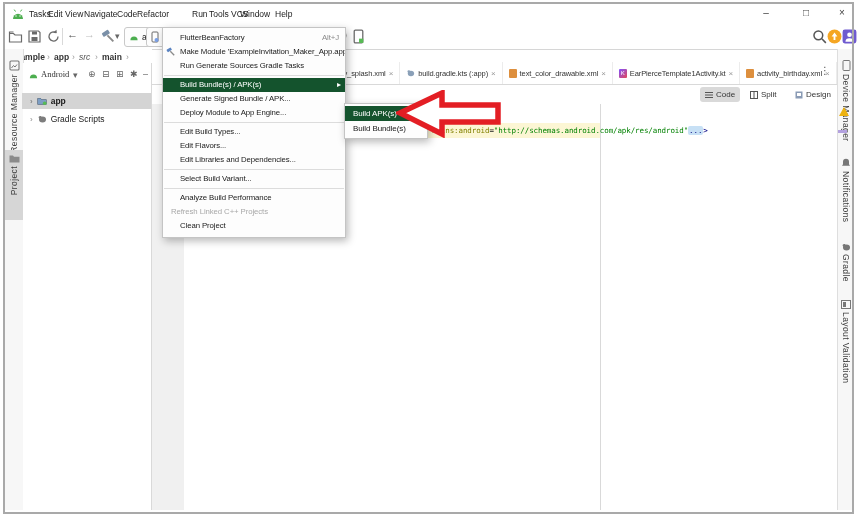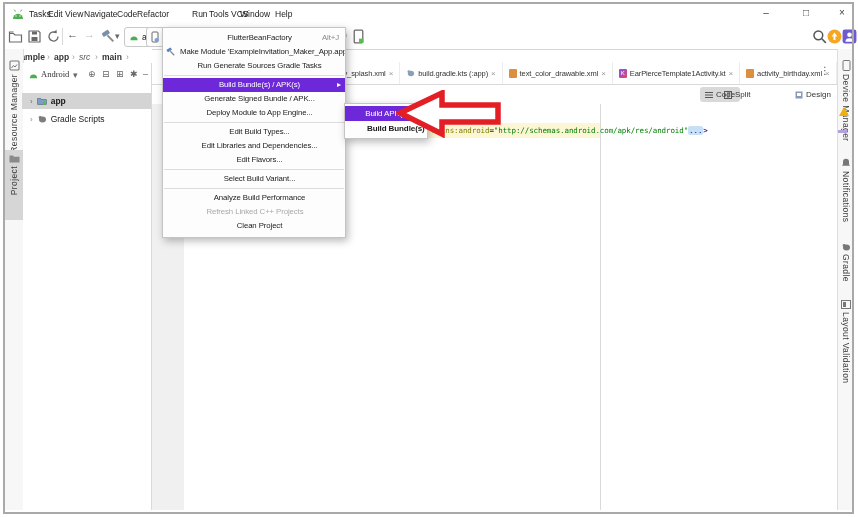--- a/index.html
+++ b/index.html
@@ -39,23 +39,23 @@
   .viewmode{top:87px;height:15px;line-height:15px;font-size:8px;color:#333;display:flex;align-items:center;gap:3px;padding:0 5px;border-radius:3px;}
   .viewmode.on{background:#d9d9d9;}
   
   .code{font-family:"DejaVu Sans Mono","Liberation Mono",monospace;font-size:7.5px;letter-spacing:-.1px;white-space:nowrap;}
   .tok-attr{color:#808000;}
   .tok-str{color:#008000;}
   .tok-tag{color:#000080;}
   .tok-fold{background:#c7e0f5;color:#000080;border-radius:2px;padding:0 1px;}
   
   .menu{background:#fdfdfd;border:1px solid #c4c4c4;box-shadow:2px 3px 8px rgba(0,0,0,.28);z-index:40;padding:3px 0 4px 0;}
-  .mi{height:14px;line-height:14px;font-size:7.8px;letter-spacing:-.1px;padding-left:17px;padding-right:6px;position:relative;white-space:nowrap;overflow:hidden;color:#1a1a1a;text-align:center;}
+  .mi{height:14px;line-height:14px;font-size:7.8px;letter-spacing:-.1px;padding-left:17px;padding-right:6px;position:relative;white-space:nowrap;overflow:hidden;color:#1a1a1a;}
   .mi .sc{position:absolute;right:6px;color:#8a8a8a;}
-  .mi.sel{background:#6d28d9;color:#fff;}
+  .mi.sel{background:#14532d;color:#fff;}
   .mi.sel .sc,.mi.sel .subar{color:#fff;}
   .mi.dis{color:#a8a8a8;padding-left:8px;}
   .mi .mic{position:absolute;left:3px;top:2px;}
   .msep{height:0;border-top:1px solid #dcdcdc;margin:2px 1px;}
   .subar{position:absolute;right:4px;font-size:8px;color:#555;}
   .line{background:#d9d9d9;}
 </style>
 </head>
 <body>
 
@@ -227,21 +227,21 @@
 <div class="abs line" style="left:152px;top:84px;width:685px;height:1px;"></div>
 
 <div class="abs viewmode on" style="left:700px;">
   <svg width="8" height="8" viewBox="0 0 8 8">
       <line x1="0" y1="1.5" x2="8" y2="1.5" stroke="#555"></line>
       <line x1="0" y1="4" x2="8" y2="4" stroke="#555"></line>
       <line x1="0" y1="6.5" x2="8" y2="6.5" stroke="#555"></line>
     </svg>
   <span>Code</span>
 </div>
-<div class="abs viewmode" style="left:719px;align-items:center;">
+<div class="abs viewmode" style="left:745px;align-items:center;">
   <svg width="8" height="8" viewBox="0 0 8 8">
       <rect x="0.5" y="0.5" width="7" height="7" fill="none" stroke="#555"></rect>
       <line x1="4" y1="0" x2="4" y2="8" stroke="#555"></line>
     </svg>
   <span>Split</span>
 </div>
 <div class="abs viewmode" style="left:790px;">
   <svg width="8" height="8" viewBox="0 0 8 8">
       <rect x="0.5" y="0.5" width="7" height="7" fill="#8a9bb5"></rect>
       <rect x="2" y="2" width="4" height="3" fill="#fff"></rect>
@@ -292,32 +292,32 @@
         <rect x="1" y="2" width="7" height="4" rx="1" transform="rotate(-32 4.5 4)" fill="#5b84c2"></rect>
         <line x1="6" y1="6" x2="11.5" y2="11.5" stroke="#8a8a8a" stroke-width="1.8"></line>
       </svg><span>Make Module 'ExampleInvitation_Maker_App.app.main'</span></div>
   <div class="mi"><span>Run Generate Sources Gradle Tasks</span></div>
   <div class="msep"></div>
   <div class="mi sel"><span>Build Bundle(s) / APK(s)</span><span class="subar">▸</span></div>
   <div class="mi"><span>Generate Signed Bundle / APK...</span></div>
   <div class="mi"><span>Deploy Module to App Engine...</span></div>
   <div class="msep"></div>
   <div class="mi"><span>Edit Build Types...</span></div>
+  <div class="mi"><span>Edit Flavors...</span></div>
   <div class="mi"><span>Edit Libraries and Dependencies...</span></div>
-  <div class="mi"><span>Edit Flavors...</span></div>
   <div class="msep"></div>
   <div class="mi"><span>Select Build Variant...</span></div>
   <div class="msep"></div>
   <div class="mi"><span>Analyze Build Performance</span></div>
   <div class="mi dis"><span>Refresh Linked C++ Projects</span></div>
   <div class="mi"><span>Clean Project</span></div>
 </div>
 
 <div class="abs menu" style="left:344px;top:103px;width:82px;z-index:50;padding:2px 0;">
   <div class="mi sel" style="height:15px;line-height:15px;padding-left:8px;font-size:8px;"><span>Build APK(s)</span></div>
-  <div class="mi" style="height:15px;line-height:15px;padding-left:22px;font-size:8px;font-weight:bold;"><span>Build Bundle(s)</span></div>
+  <div class="mi" style="height:15px;line-height:15px;padding-left:8px;font-size:8px;"><span>Build Bundle(s)</span></div>
 </div>
 
 <svg class="abs" style="left:396px;top:90px;z-index:60;" width="106" height="48" viewBox="0 0 106 48">
   <polygon points="4,23 46,3 46,15 102,15 102,32 46,32 46,44" fill="#ffffff" stroke="#e31e24" stroke-width="5.5" stroke-linejoin="miter"></polygon>
 </svg>
 
 <div class="abs win-frame"></div>
 
 </body></html>

